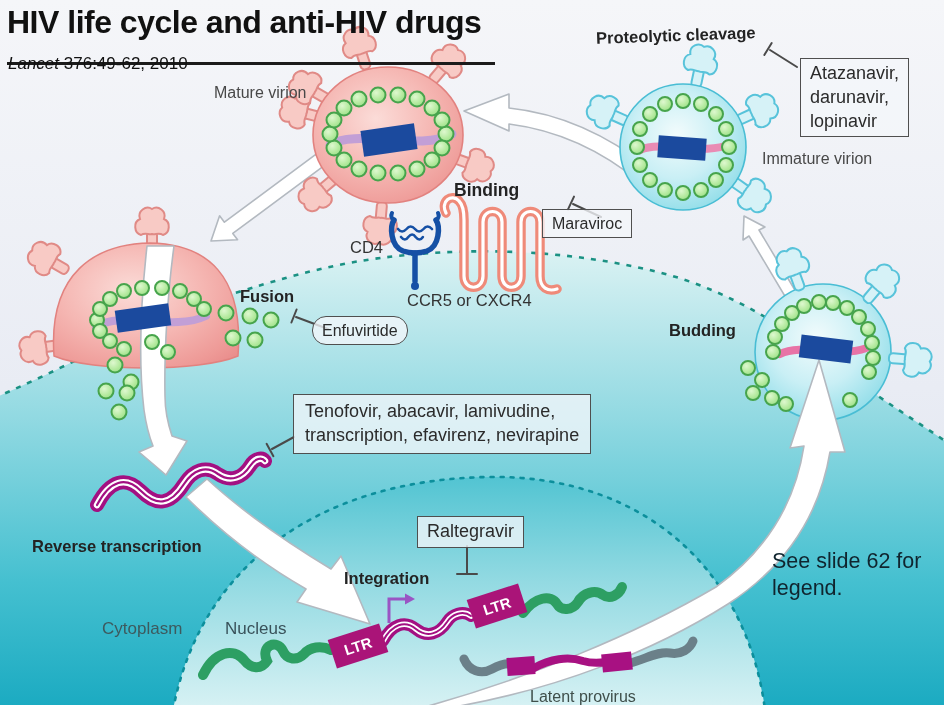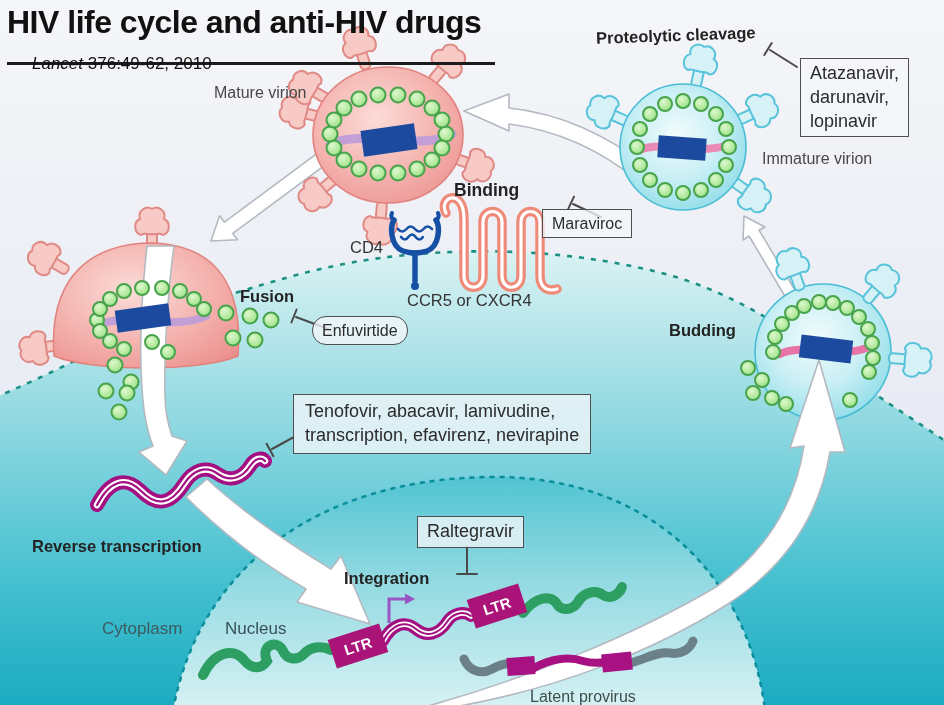--- a/index.html
+++ b/index.html
@@ -15,21 +15,21 @@
     border-bottom:3px solid #1b1b1b;padding:0 14px 21px 0;display:inline-block;
   }
   .subtitle{font-size:17px;color:#111;}
   .lbl{font-size:16px;color:#484848;margin-top:12px;}
   .plbl{font-size:16.5px;font-weight:bold;color:#232323;}
   .box{
     border:1.5px solid #4f4f4f;background:rgba(244,246,250,0.78);
     color:#2b2b2b;font-size:18px;line-height:1.32;padding:3px 9px;
   }
   .note{font-size:21.5px;color:#10252f;line-height:1.25;}
-  .ital{font-style:italic;margin-left:24px;}
+  .ital{font-style:italic;}
 </style>
 </head>
 <body>
 
 <div id="stage">
 
 <svg id="art" viewBox="0 0 944 705">
   <defs>
     <linearGradient id="gBg" x1="0" y1="0" x2="0" y2="1">
       <stop offset="0" stop-color="#f5f6f9"></stop>
@@ -342,14 +342,18 @@
 
 <div class="abs plbl" style="left:32px;top:537px;">Reverse transcription</div>
 <div class="abs box" style="left:417px;top:516px;">Raltegravir</div>
 <div class="abs plbl" style="left:344px;top:569px;">Integration</div>
 <div class="abs plbl" style="left:669px;top:310px;margin-top:11px;">Budding</div>
 
 <div class="abs lbl" style="left:102px;top:607px;font-size:17px;color:#3d5a5e;">Cytoplasm</div>
 <div class="abs lbl" style="left:225px;top:607px;font-size:17px;color:#39525a;">Nucleus</div>
 <div class="abs lbl" style="left:530px;top:676px;color:#3f4f4b;">Latent provirus</div>
 
+<div class="abs note" style="left:772px;top:548px;">
+  <div>See slide 62 for</div>
+  <div>legend.</div>
+</div>
 
 </div>
 
 </body></html>

